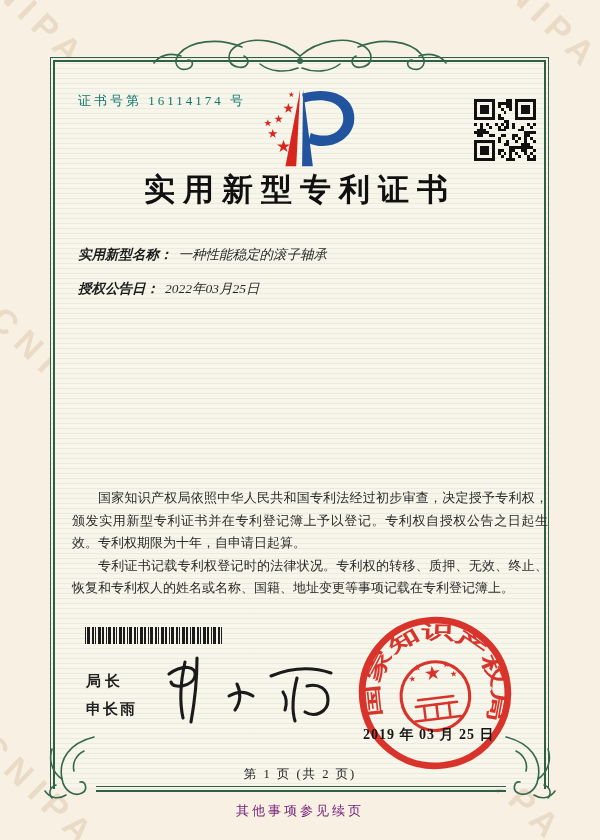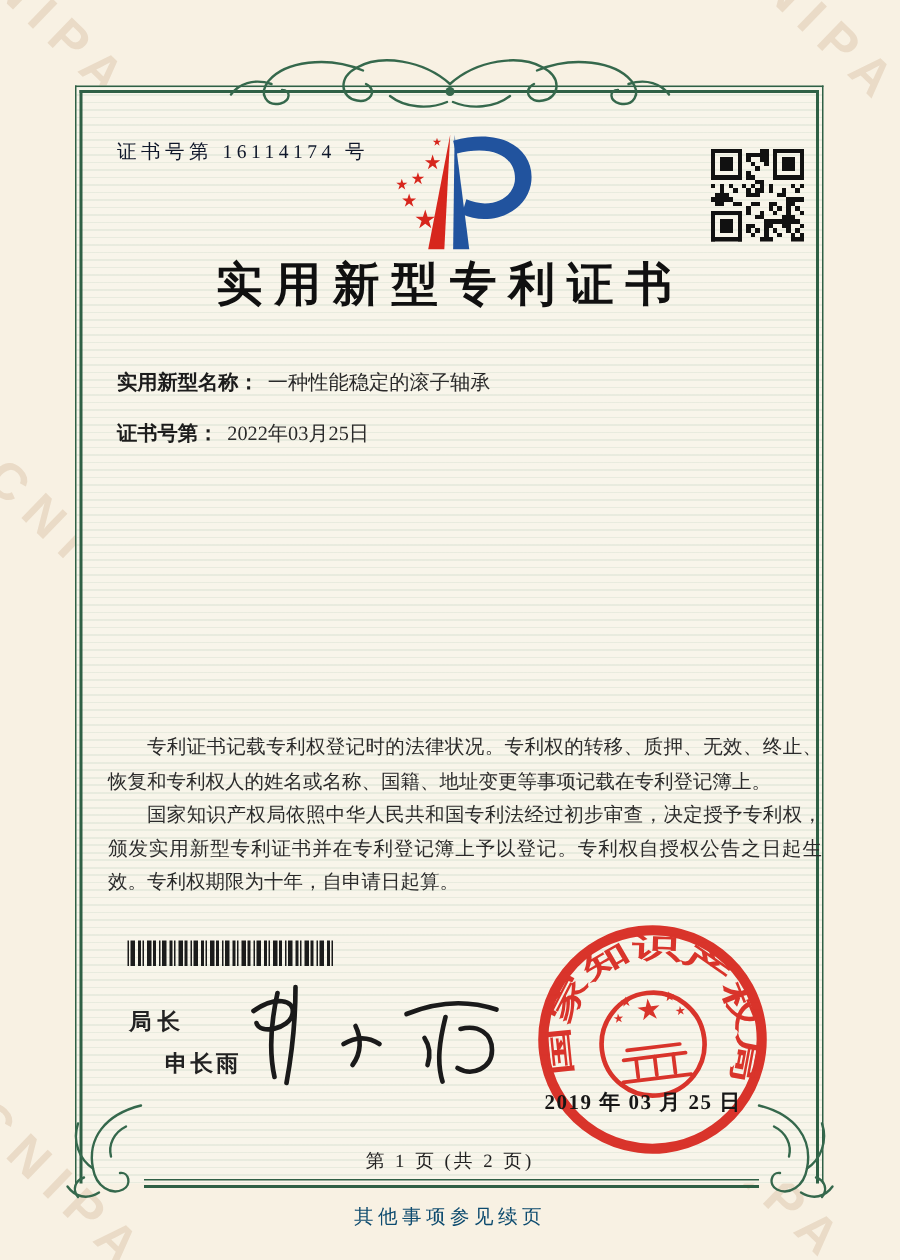--- a/index.html
+++ b/index.html
@@ -27,58 +27,58 @@
   .frame::before{
     content:"";position:absolute;left:2px;right:2px;top:2px;bottom:0;
     border:2px solid #2f6045;border-bottom:none;
   }
   .bottom-rule{
     position:absolute;left:96px;top:786px;width:410px;height:3px;
     border-top:1px solid #2f6045;border-bottom:2px solid #2f6045;
   }
   .ornament{position:absolute;pointer-events:none;}
   
-  .cert-no{position:absolute;left:78px;top:92px;font-size:13px;letter-spacing:3px;color:#0f172a;}
+  .cert-no{position:absolute;left:78px;top:92px;font-size:13px;letter-spacing:3px;color:#0f766e;}
   .logo{position:absolute;left:247px;top:84px;width:118px;height:88px;}
   .qr{position:absolute;left:474px;top:99px;width:62px;height:62px;}
   .title{
     position:absolute;left:0;right:0;top:169px;text-align:center;
     font-size:31px;font-weight:bold;letter-spacing:8px;color:#101010;
   }
   
   .fields{position:absolute;left:78px;top:244px;right:55px;font-size:13.5px;}
-  .row{position:relative;margin-bottom:13px;line-height:21px;white-space:nowrap;}
+  .row{position:relative;margin-bottom:13px;line-height:21px;white-space:nowrap;font-style:italic;}
   .lbl{font-weight:bold;color:#1c1c1c;white-space:pre;}
   .val{color:#2a2a2a;margin-left:6px;}
   .pair2{position:absolute;left:224px;top:0;}
   
   .body-text{
     position:absolute;left:72px;right:52px;top:487px;
     font-size:13px;line-height:1.74;text-align:justify;color:#2b2b2b;
   }
   .body-text p{margin:0;text-indent:2em;}
   
   .barcode{position:absolute;left:85px;top:627px;width:158px;height:17px;display:flex;align-items:stretch;}
   .barcode i{display:block;background:#1b1b1b;}
   .barcode b{display:block;background:transparent;}
   
   .sig-title{position:absolute;left:86px;top:672px;font-size:15px;font-weight:bold;
     letter-spacing:4px;font-family:"Liberation Sans","DejaVu Sans",sans-serif;color:#222;}
   .sig-name{position:absolute;left:86px;top:700px;font-size:15px;font-weight:bold;
-    letter-spacing:2px;font-family:"Liberation Sans","DejaVu Sans",sans-serif;color:#222;margin-left:24px;}
+    letter-spacing:2px;font-family:"Liberation Sans","DejaVu Sans",sans-serif;color:#222;}
   .sig-script{position:absolute;left:145px;top:650px;width:210px;height:80px;}
   
   .seal{position:absolute;left:357px;top:615px;width:156px;height:156px;transform:rotate(-7deg);opacity:.93;}
   .seal-date{
     position:absolute;left:363px;top:726px;font-size:14px;font-weight:bold;
     letter-spacing:1px;color:#161616;z-index:6;
   }
   
   .page-num{position:absolute;left:0;right:0;top:766px;text-align:center;font-size:12.5px;letter-spacing:2px;color:#222;}
-  .cont-note{position:absolute;left:0;right:0;top:802px;text-align:center;font-size:13px;letter-spacing:3px;color:#0c4a6e;}
+  .cont-note{position:absolute;left:0;right:0;top:802px;text-align:center;font-size:13px;letter-spacing:3px;color:#701a75;}
 </style>
 </head>
 <body>
 
 <span class="wm" style="left:-45px;top:-8px">CNIPA</span>
 <span class="wm" style="left:468px;top:-6px">CNIPA</span>
 <span class="wm" style="left:352px;top:238px">CNIPA</span>
 <span class="wm" style="left:-25px;top:345px">CNIPA</span>
 <span class="wm" style="left:62px;top:516px">CNIPA</span>
 <span class="wm" style="left:-35px;top:772px">CNIPA</span>
@@ -275,27 +275,27 @@
     <rect x="20" y="20" width="1" height="1" fill="#111"></rect>
   </svg>
 
 <div class="title">实用新型专利证书</div>
 
 <div class="fields">
   <div class="row">
     <span class="lbl">实用新型名称：</span><span class="val">一种性能稳定的滚子轴承</span>
   </div>
   <div class="row">
-    <span class="lbl">证书号第：</span><span class="val">2022年03月25日</span>
+    <span class="lbl">授权公告日：</span><span class="val">2022年03月25日</span>
   </div>
 </div>
 
 <div class="body-text">
+  <p>国家知识产权局依照中华人民共和国专利法经过初步审查，决定授予专利权，颁发实用新型专利证书并在专利登记簿上予以登记。专利权自授权公告之日起生效。专利权期限为十年，自申请日起算。</p>
   <p>专利证书记载专利权登记时的法律状况。专利权的转移、质押、无效、终止、恢复和专利权人的姓名或名称、国籍、地址变更等事项记载在专利登记簿上。</p>
-  <p>国家知识产权局依照中华人民共和国专利法经过初步审查，决定授予专利权，颁发实用新型专利证书并在专利登记簿上予以登记。专利权自授权公告之日起生效。专利权期限为十年，自申请日起算。</p>
 </div>
 
 <div class="barcode">
     <i style="width: 1px; flex: 0 0 auto;"></i>
     <b style="width: 1px; flex: 0 0 auto;"></b>
     <i style="width: 3px; flex: 0 0 auto;"></i>
     <b style="width: 2px; flex: 0 0 auto;"></b>
     <i style="width: 2px; flex: 0 0 auto;"></i>
     <b style="width: 1px; flex: 0 0 auto;"></b>
     <i style="width: 1px; flex: 0 0 auto;"></i>

